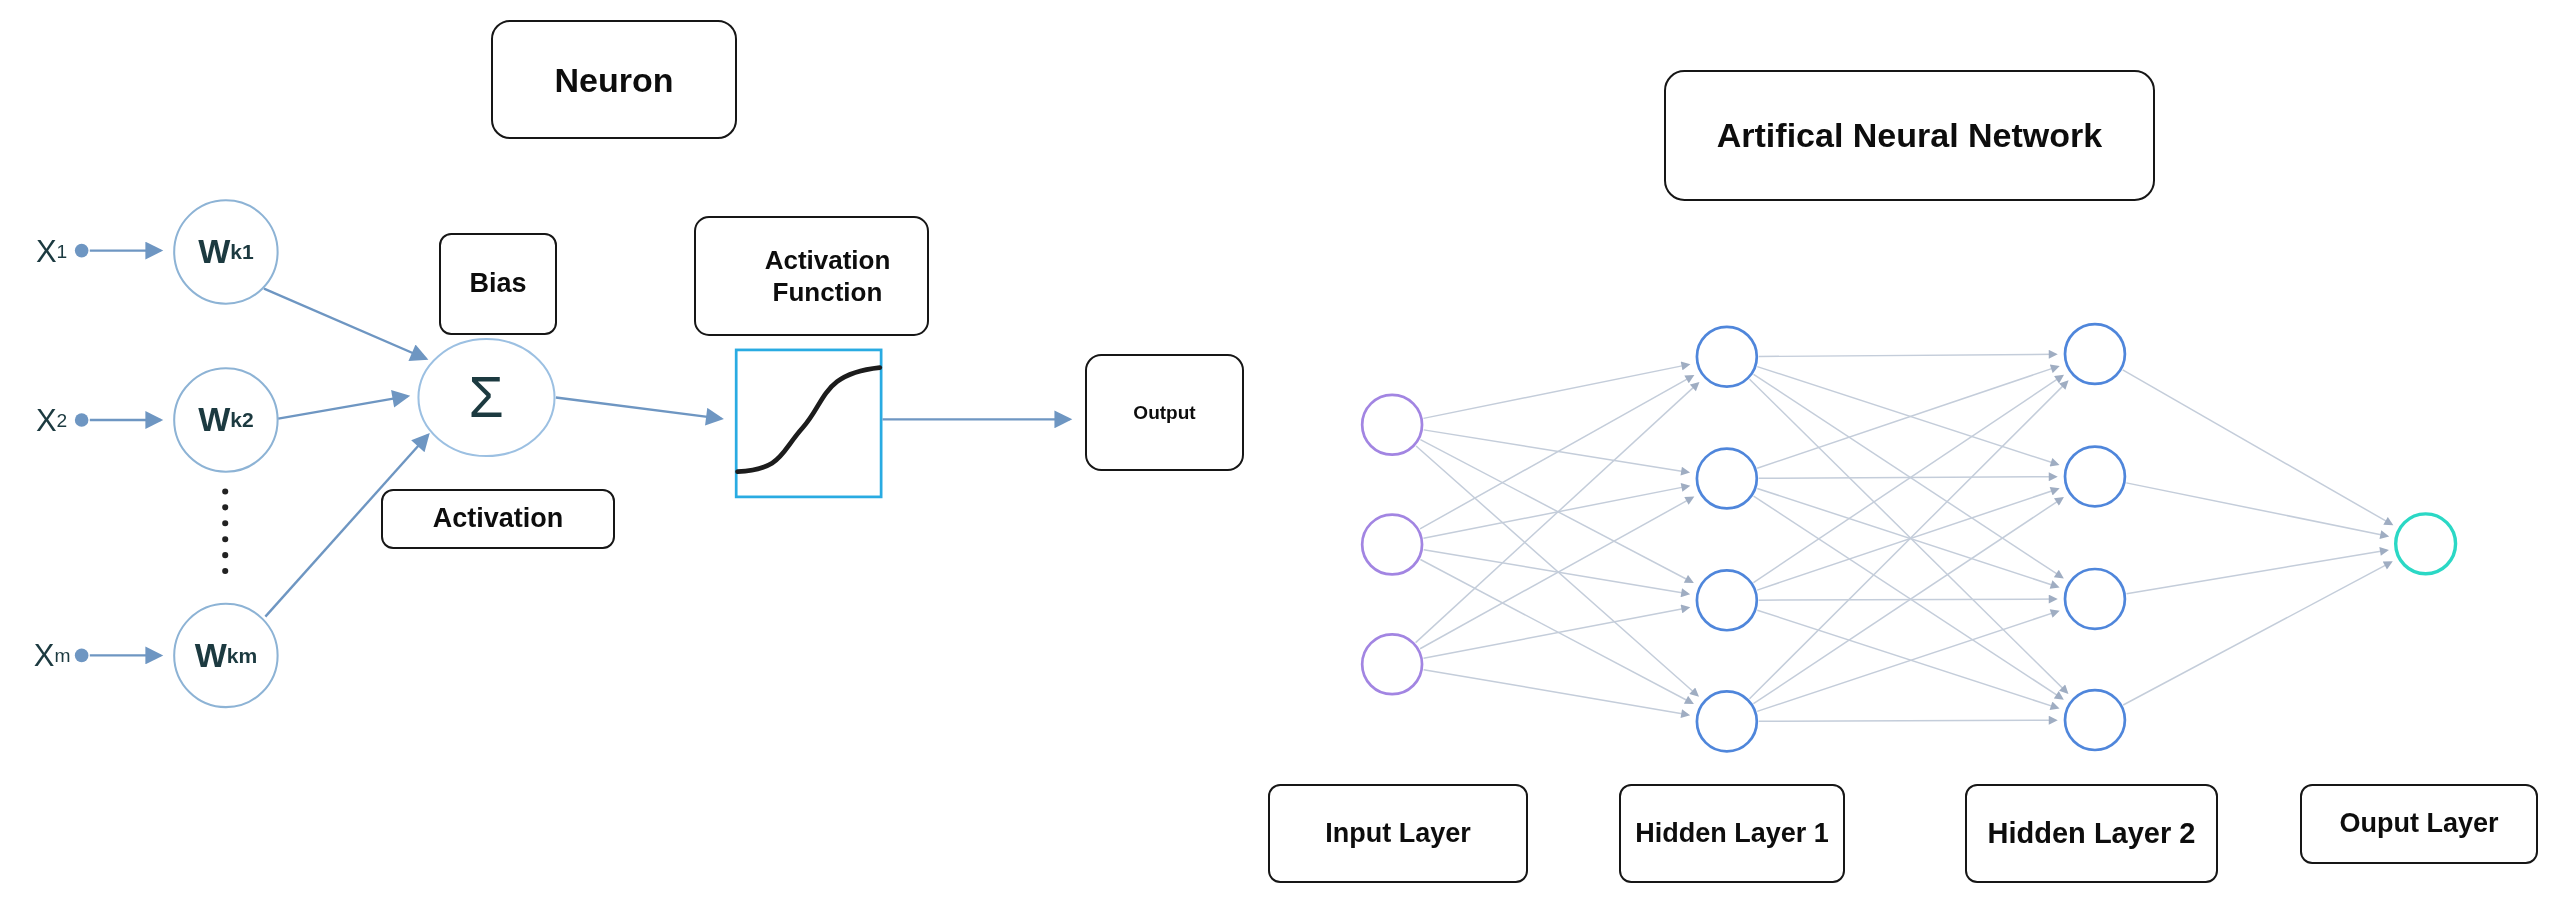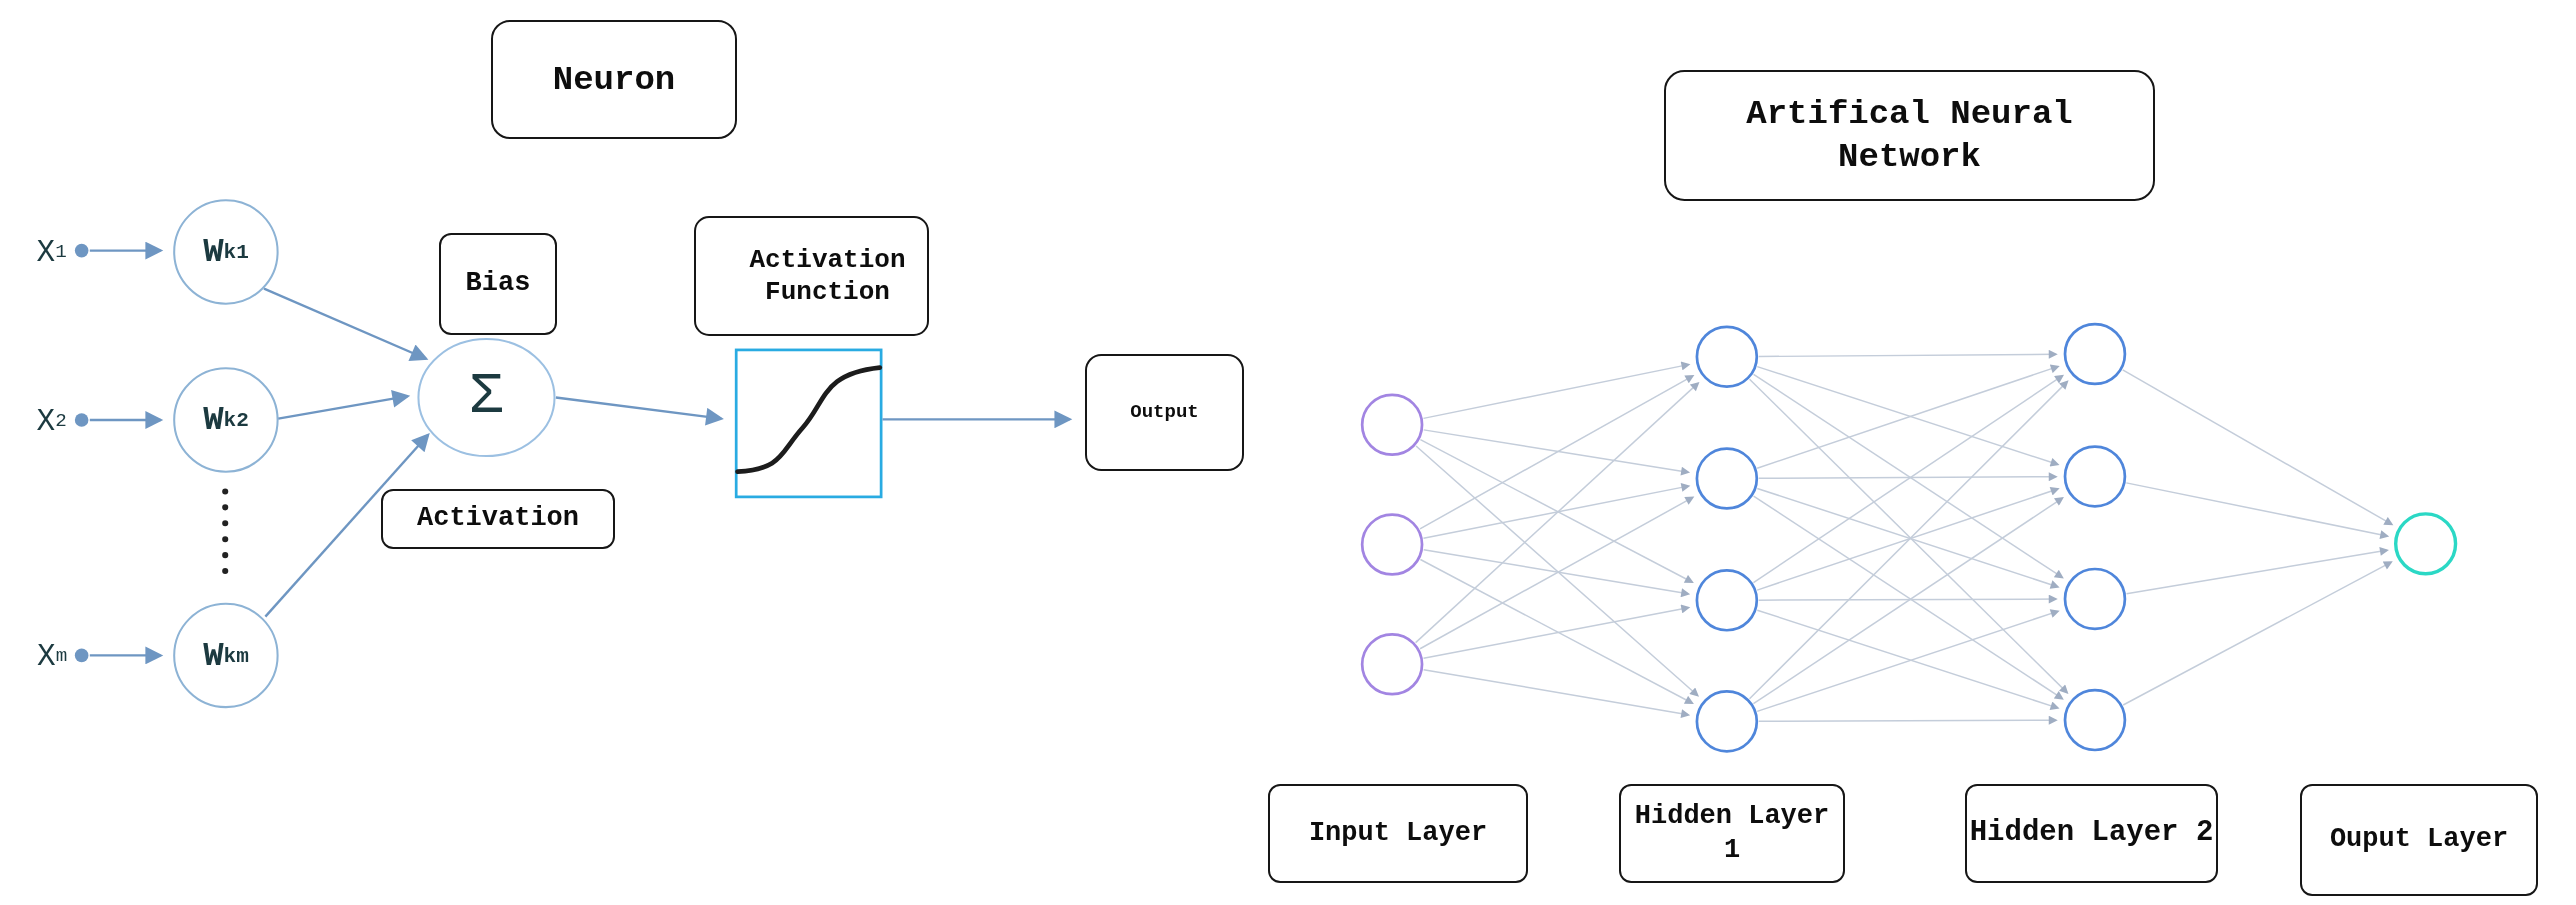--- a/index.html
+++ b/index.html
@@ -1,20 +1,20 @@
 <!DOCTYPE html>
 <html style="font-size:11px"><head>
 <meta charset="utf-8">
 <style>
   html, body { margin: 0; padding: 0; background: #ffffff; }
   .canvas {
     position: relative;
     width: 2576px; height: 906px;
     background: #ffffff;
-    font-family: Liberation Mono, monospace;
+    font-family: Liberation Sans, sans-serif;
     overflow: hidden;
   }
   svg.layer { position: absolute; left: 0; top: 0; }
   .box {
     position: absolute;
     background: #ffffff;
     border: 2px solid #161616;
     border-radius: 16.3px;
     display: flex; align-items: center; justify-content: center;
     text-align: center;
@@ -187,18 +187,18 @@
 
   <div class="box" style="left:1268px; top:784px; width:260px; height:99px; border-radius:12.2px; font-size:27px;">
     <span>Input Layer</span>
   </div>
   <div class="box" style="left:1619px; top:784px; width:226px; height:99px; border-radius:12.2px; font-size:27px;">
     <span>Hidden Layer 1</span>
   </div>
   <div class="box" style="left:1965px; top:784px; width:253px; height:99px; border-radius:12.2px; font-size:29px;">
     <span>Hidden Layer 2</span>
   </div>
-  <div class="box" style="left:2300px; top:784px; width:238px; height:112px; border-radius:12.2px; font-size:27px;">
+  <div class="box" style="left:2300px; top:784px; width:238px; height:80px; border-radius:12.2px; font-size:27px;">
     <span>Ouput Layer</span>
   </div>
 
 </div>
 
 
 </body></html>

